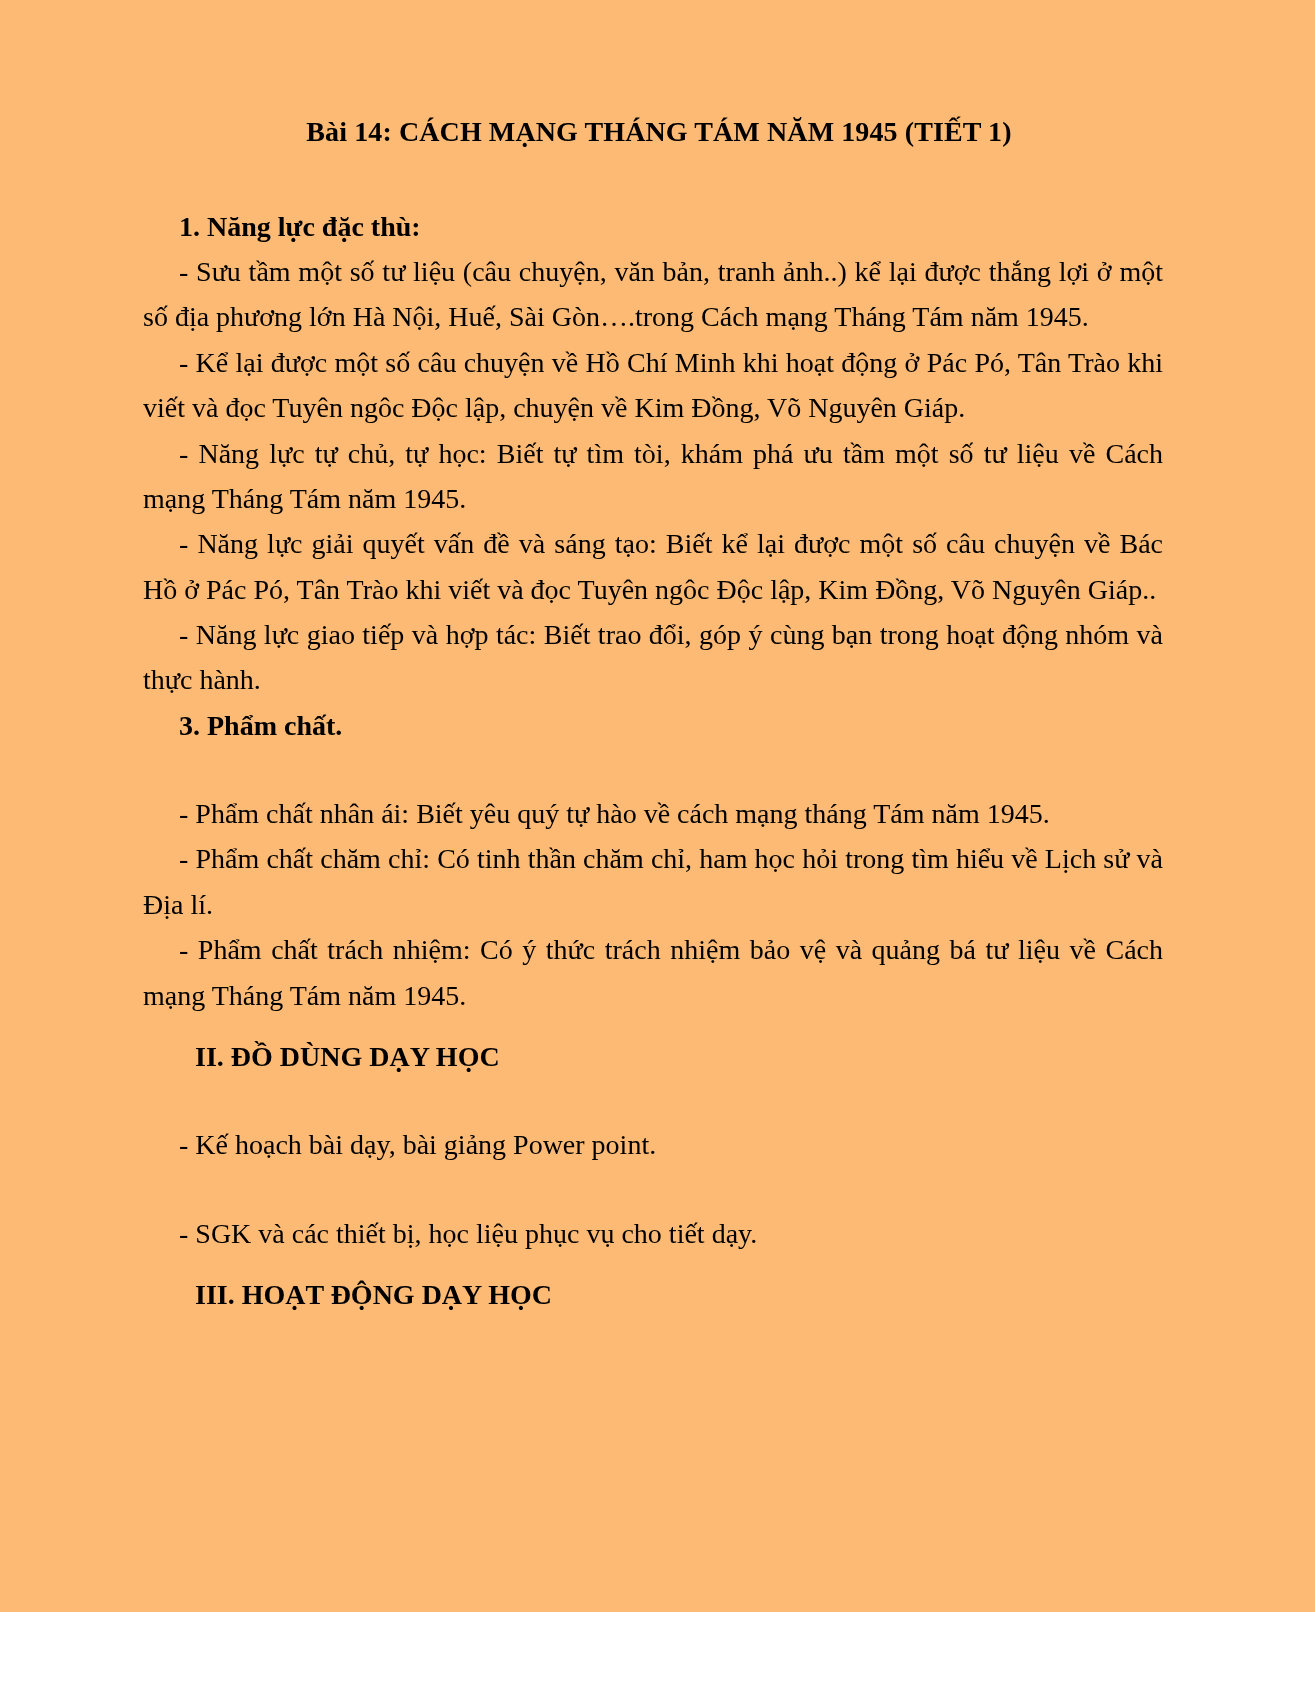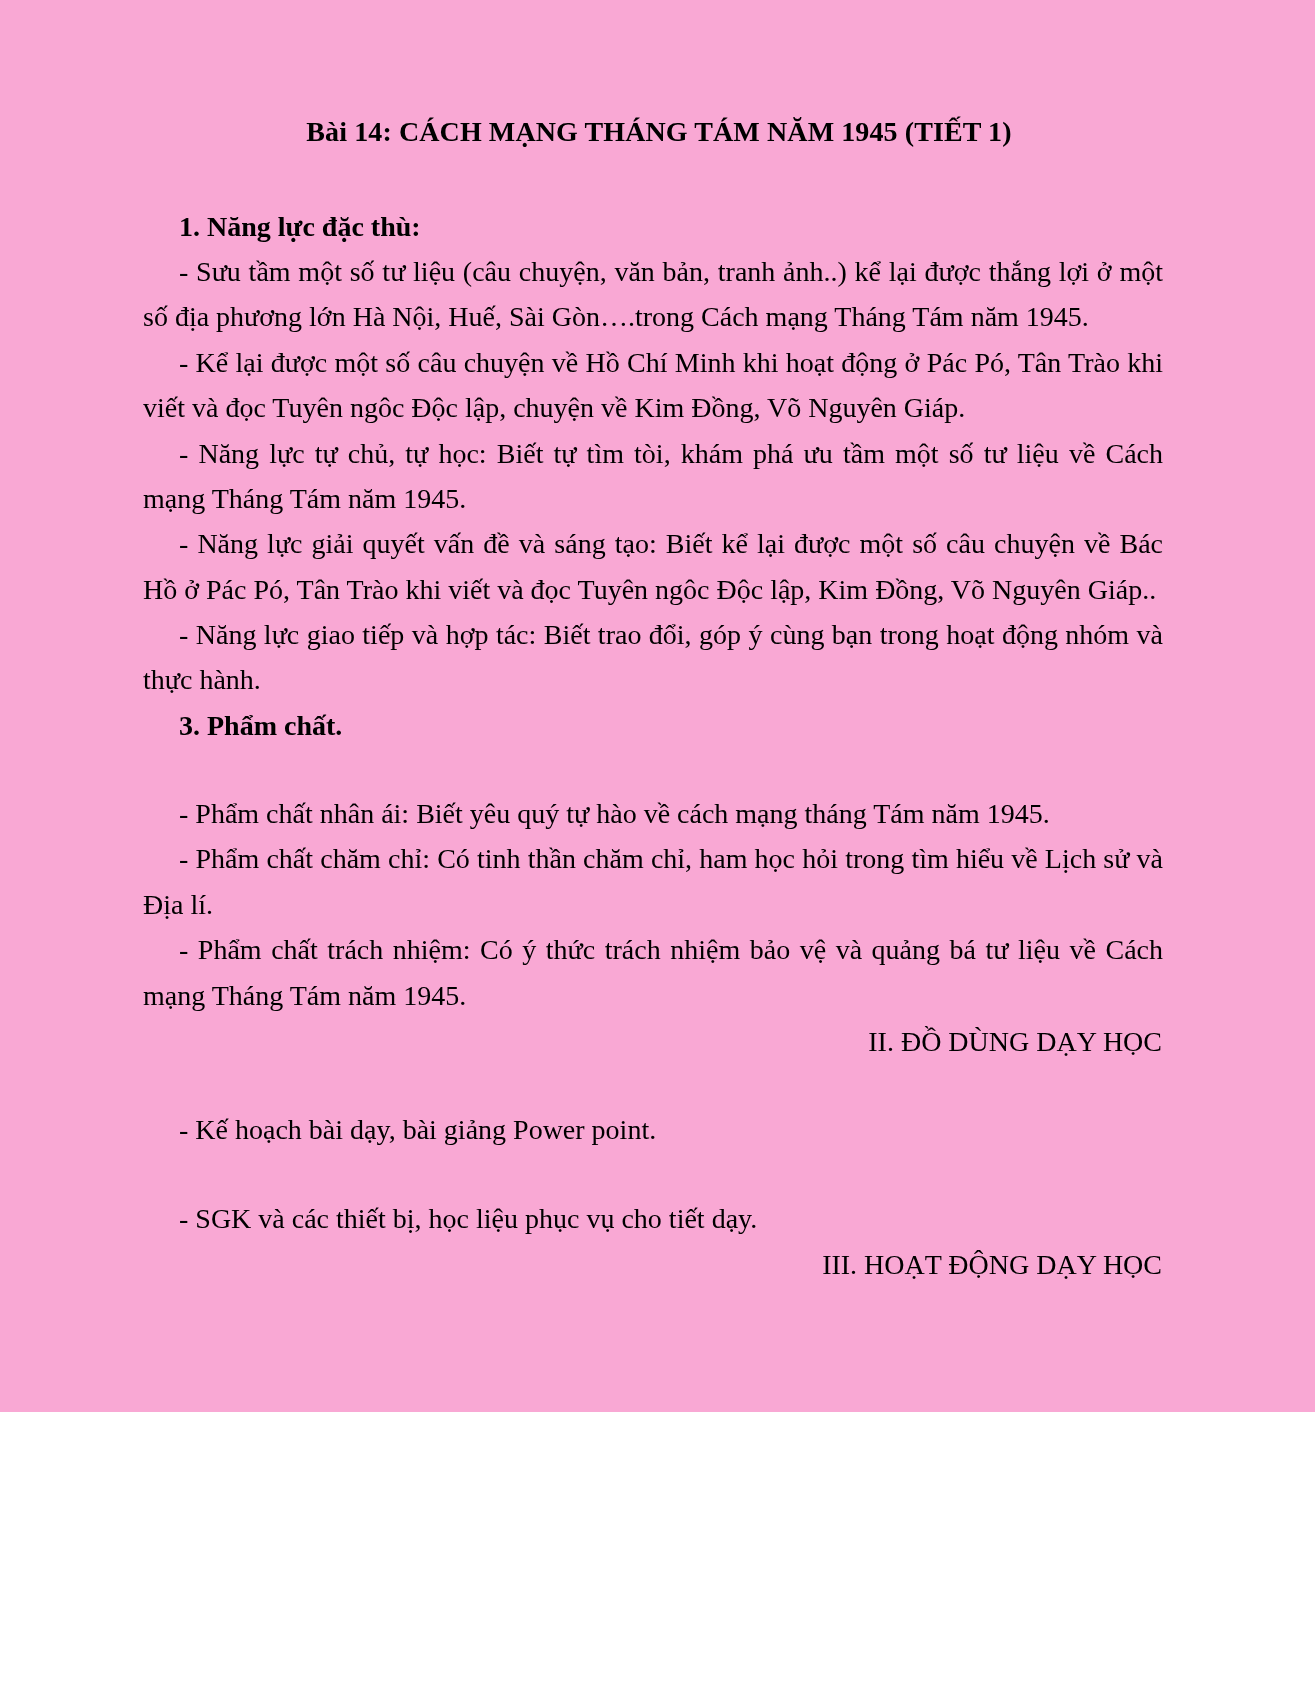--- a/index.html
+++ b/index.html
@@ -7,22 +7,22 @@
     padding: 0;
     background: #ffffff;
   }
   body {
     font-family: "Liberation Serif", "DejaVu Serif", serif;
     color: #000000;
   }
   .page {
     position: relative;
     width: 1315px;
-    height: 1412px;
-    background: #f9a8d4;
+    height: 1612px;
+    background: #fdba74;
     box-sizing: border-box;
     overflow: hidden;
   }
   .content {
     position: absolute;
     left: 143px;
     top: 112px;
     width: 1020px;
   }
   .doc-title {
@@ -37,26 +37,25 @@
   .heading-underline {
     font-weight: bold;
     font-size: 28px;
     line-height: 1.42;
     margin: 0;
     padding-left: 36px;
     text-decoration: underline;
     text-underline-offset: 3px;
   }
   .heading-plain {
-    font-weight: normal;
+    font-weight: bold;
     font-size: 28px;
     line-height: 1.62;
-    margin: 1px;
+    margin: 16px;
     padding-left: 36px;
-    text-align: right;
   }
   .sub-heading {
     font-weight: bold;
     font-size: 28px;
     line-height: 1.62;
     margin: 0;
     padding-left: 36px;
   }
   .para {
     font-size: 28px;

